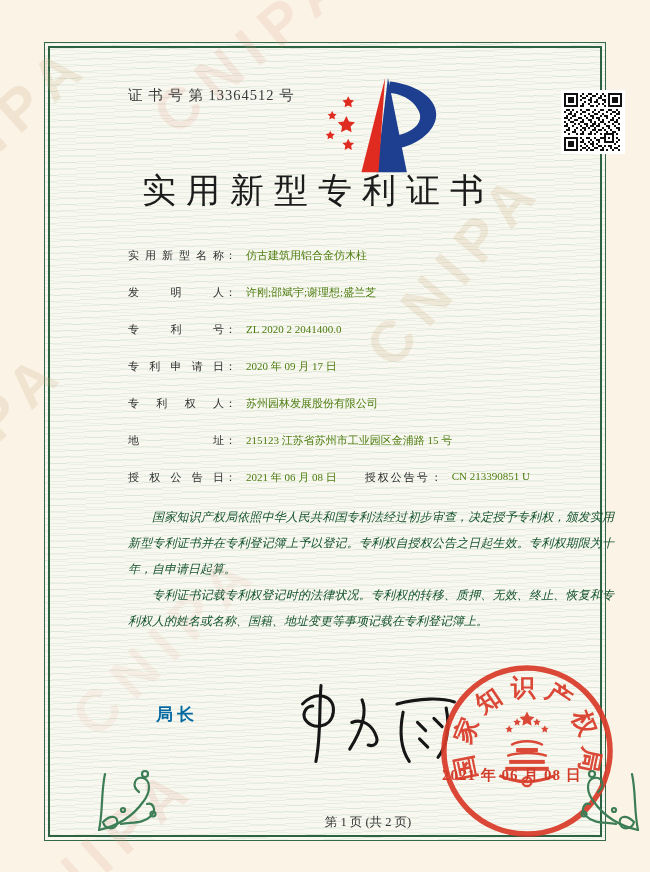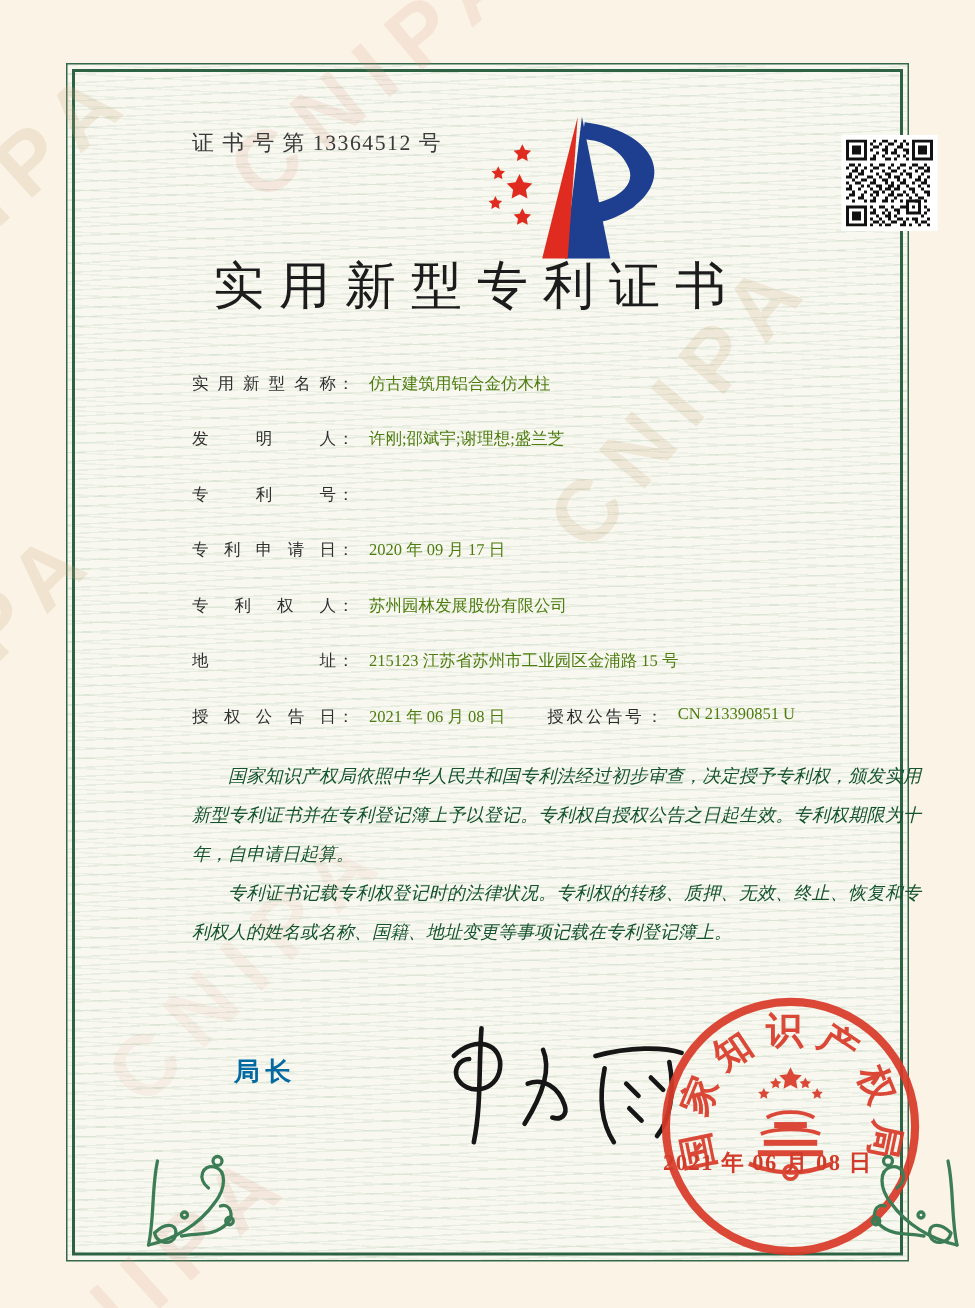--- a/index.html
+++ b/index.html
@@ -115,20 +115,21 @@
         <span class="fvalue">仿古建筑用铝合金仿木柱</span>
     </div>
     <div class="row r1">
       <span class="flabel">发明人</span>
         <span class="colon">：</span>
         <span class="fvalue">许刚;邵斌宇;谢理想;盛兰芝</span>
     </div>
     <div class="row r2">
       <span class="flabel">专利号</span>
         <span class="colon">：</span>
+        <span class="fvalue">ZL 2020 2 2041400.0</span>
     </div>
     <div class="row r3">
       <span class="flabel">专利申请日</span>
         <span class="colon">：</span>
         <span class="fvalue">2020 年 09 月 17 日</span>
     </div>
     <div class="row r4">
       <span class="flabel">专利权人</span>
         <span class="colon">：</span>
         <span class="fvalue">苏州园林发展股份有限公司</span>
@@ -214,15 +215,16 @@
         <path d="M6,78 C24,74 40,64 50,50 C58,40 58,28 50,26 C42,24 38,34 46,40"></path>
         <path d="M28,72 C40,70 50,72 58,64 C64,58 60,50 54,52"></path>
         <path d="M10,70 C18,62 26,64 24,72 C22,78 12,78 10,70"></path>
         <path d="M6,78 C10,60 8,40 12,22"></path>
         <circle cx="52" cy="22" r="3"></circle>
         <circle cx="60" cy="62" r="2.5"></circle>
         <circle cx="30" cy="58" r="2"></circle>
       </g>
     </svg>
 
+    <div class="footer">第 1 页 (共 2 页)</div>
 
   </div>
 </div>
 
 </body></html>

